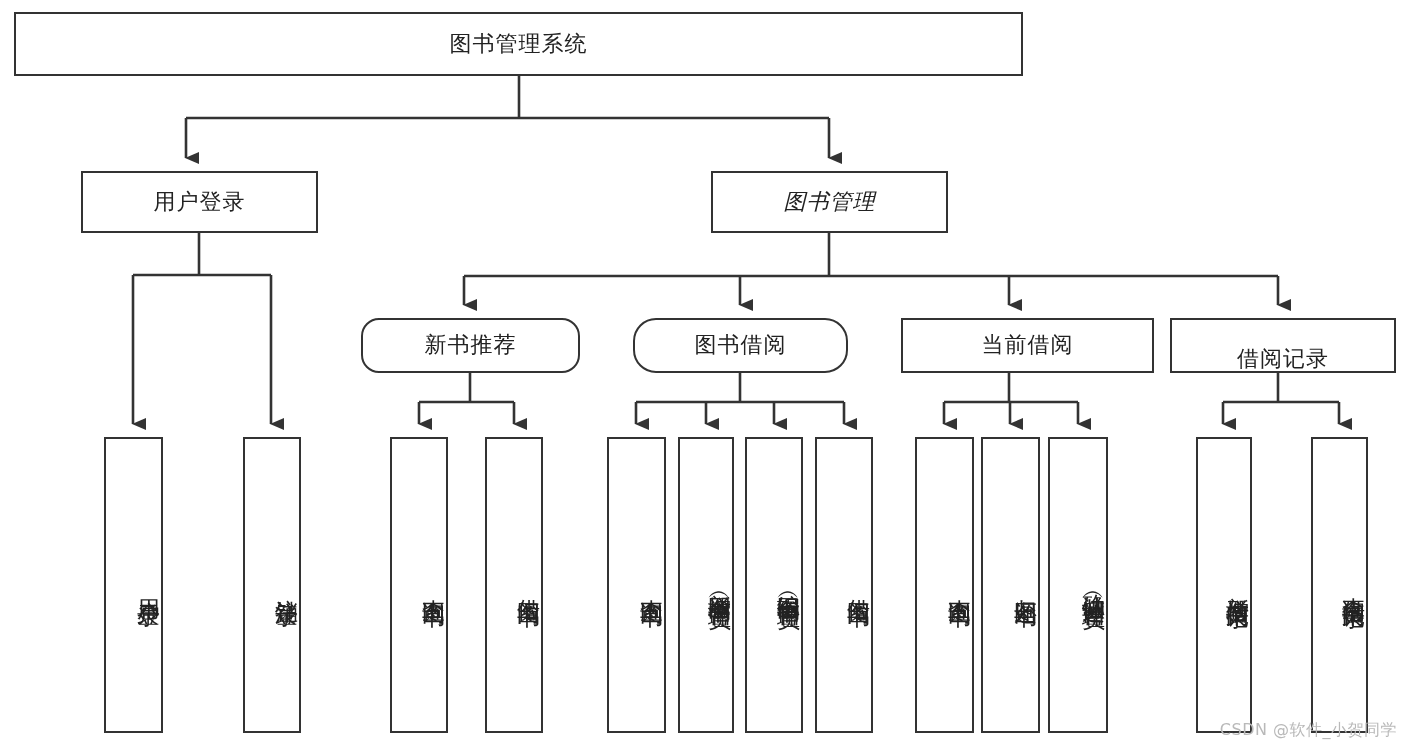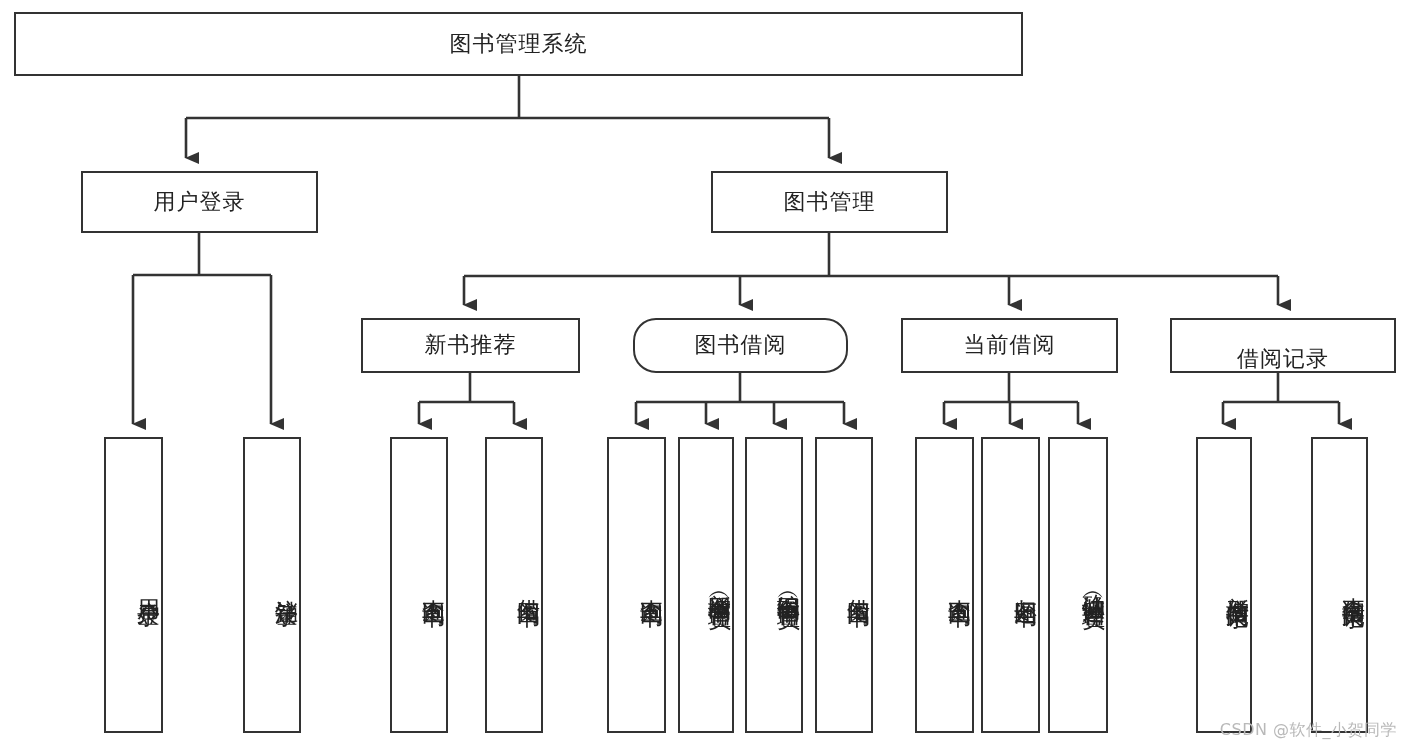--- a/index.html
+++ b/index.html
@@ -127,31 +127,31 @@
     </g>
   </svg>
 
   <div class="node horizontal" style="left:14px; top:12px; width:1009px; height:64px;">
     <span class="label">图书管理系统</span>
   </div>
 
   <div class="node horizontal" style="left:81px; top:171px; width:237px; height:62px;">
     <span class="label">用户登录</span>
   </div>
-  <div class="node horizontal" style="left:711px; top:171px; width:237px; height:62px;">
+  <div class="node horizontal" style="left:711px; top:171px; width:237px; height:62px;font-style:italic;">
     <span class="label">图书管理</span>
   </div>
 
-  <div class="node horizontal" style="left:361px; top:318px; width:219px; height:55px;">
+  <div class="node horizontal" style="left:361px; top:318px; width:219px; height:55px;border-radius:18px;">
     <span class="label">新书推荐</span>
   </div>
   <div class="node horizontal" style="left:633px; top:318px; width:215px; height:55px;border-radius:23px;">
     <span class="label">图书借阅</span>
   </div>
-  <div class="node horizontal" style="left:901px; top:318px; width:217px; height:55px;">
+  <div class="node horizontal" style="left:901px; top:318px; width:253px; height:55px;">
     <span class="label">当前借阅</span>
   </div>
   <div class="node horizontal" style="left:1170px; top:318px; width:226px; height:55px;align-items:flex-end;">
     <span class="label">借阅记录</span>
   </div>
 
   <div class="node vertical" style="left:104px; top:437px; width:59px; height:296px;">
     <span class="label">用户登录</span>
   </div>
   <div class="node vertical" style="left:243px; top:437px; width:58px; height:296px;">

